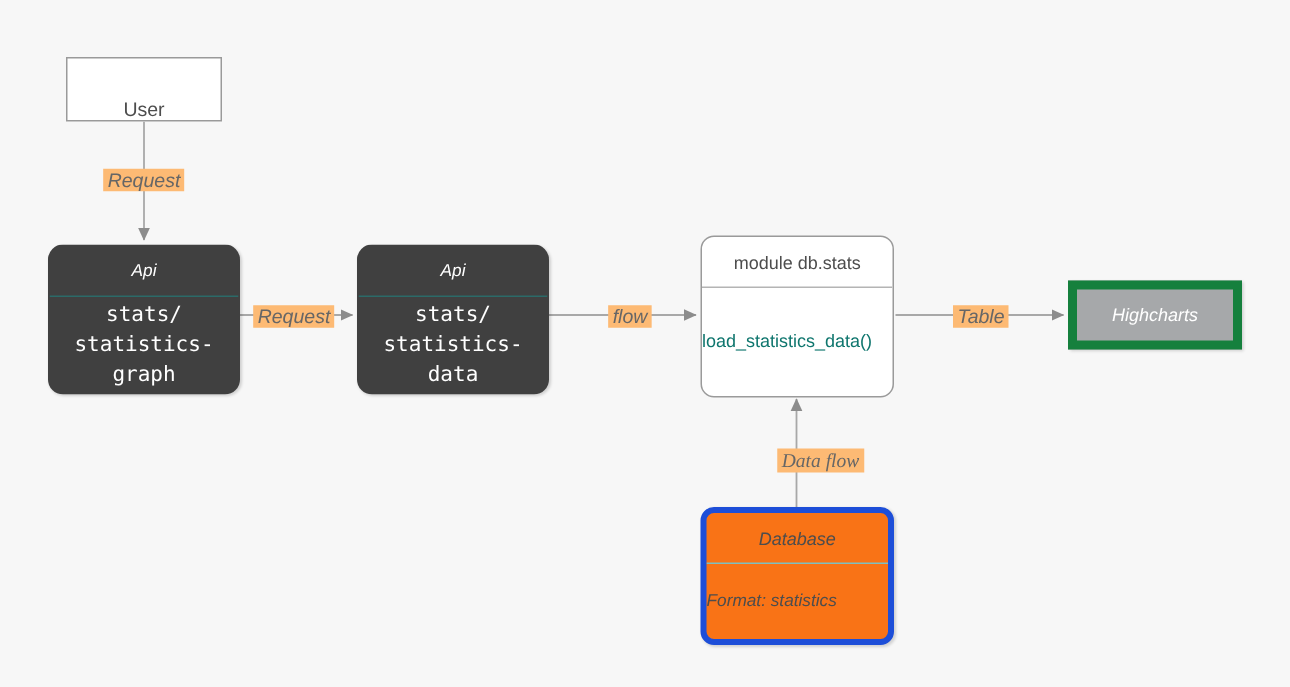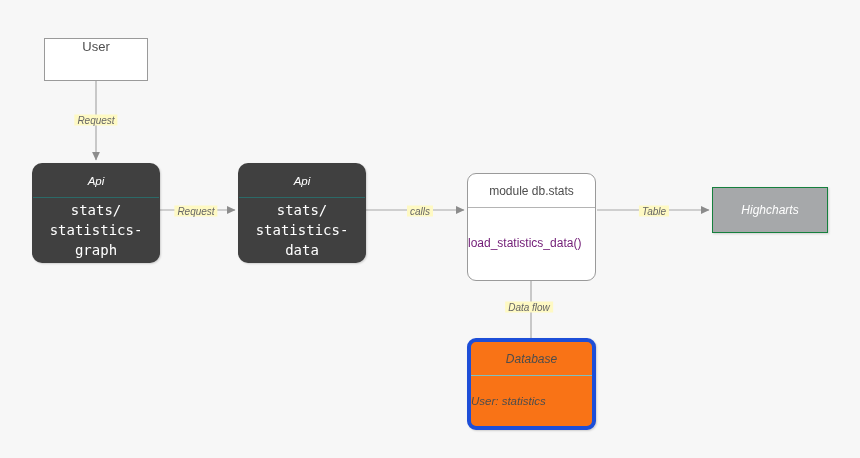--- a/index.html
+++ b/index.html
@@ -30,21 +30,21 @@
   .node {
     position: absolute;
     box-sizing: border-box;
   }
 
   
   .node-plain {
     background: #ffffff;
     border: 1px solid #9a9a9a;
     display: flex;
-    align-items: flex-start;
+    align-items: flex-end;
     justify-content: center;
   }
   .node-plain .node-title {
     font-size: 13px;
     color: #4d4d4d;
   }
 
   
   .node-split {
     border-radius: 9px;
@@ -87,33 +87,32 @@
     font-family: "DejaVu Sans Mono", "Liberation Mono", monospace;
     font-size: 14px;
     color: #ffffff;
     white-space: pre-line;
   }
 
   
   .node-module {
     background: #ffffff;
     border: 1px solid #9a9a9a;
-    margin-top: 16px;
   }
   .node-module .head {
     height: 33px;
     border-bottom: 1px solid #b4b4b4;
   }
   .node-module .head-label {
     font-size: 12px;
     color: #4d4d4d;
   }
   .node-module .body-label {
     font-size: 12px;
-    color: #701a75;
+    color: #0f766e;
   }
 
   
   .node-db {
     background: #f97316;
     border: 4px solid #1d4ed8;
   }
   .node-db .head {
     height: 33px;
     border-bottom: 1px solid #7fc0c0;
@@ -125,39 +124,39 @@
   }
   .node-db .body-label {
     font-size: 11.5px;
     font-style: italic;
     color: #4d4d4d;
   }
 
   
   .node-output {
     background: #a6a8aa;
-    border: 1px solid #15803d;
+    border: 6px solid #15803d;
     display: flex;
     align-items: center;
     justify-content: center;
     box-shadow: 1px 1px 2px rgba(0,0,0,0.16);
   }
   .node-output .node-title {
     font-size: 12px;
     font-style: italic;
     color: #ffffff;
   }
 
   
   .edge-label {
     position: absolute;
-    font-size: 10px;
+    font-size: 13px;
     font-style: italic;
     color: #666666;
-    background: #fef9c3;
+    background: #fdba74;
     padding: 0 3px;
     white-space: nowrap;
     transform: translate(-50%, -50%);
   }
 </style>
 </head>
 <body>
 
 <div id="canvas">
 
@@ -210,31 +209,31 @@
     <div class="body">
       <span class="body-label">load_statistics_data()</span>
     </div>
   </div>
 
   <div class="node node-split node-db" style="left:467px; top:338px; width:129px; height:92px;">
     <div class="head">
       <span class="head-label">Database</span>
     </div>
     <div class="body">
-      <span class="body-label">User: statistics</span>
+      <span class="body-label">Format: statistics</span>
     </div>
   </div>
 
   <div class="node node-output" style="left:712px; top:187px; width:116px; height:46px;">
     <span class="node-title">Highcharts</span>
   </div>
 
   <span class="edge-label" style="left:96px; top:120px;">Request</span>
 
   <span class="edge-label" style="left:196px; top:211px;">Request</span>
 
-  <span class="edge-label" style="left:420px; top:211px;">calls</span>
+  <span class="edge-label" style="left:420px; top:211px;">flow</span>
 
   <span class="edge-label" style="left:654px; top:211px;">Table</span>
 
-  <span class="edge-label" style="left:529px; top:307px;">Data flow</span>
+  <span class="edge-label" style="left:547px; top:307px;font-family:Liberation Serif, serif;">Data flow</span>
 
 </div>
 
 </body></html>

